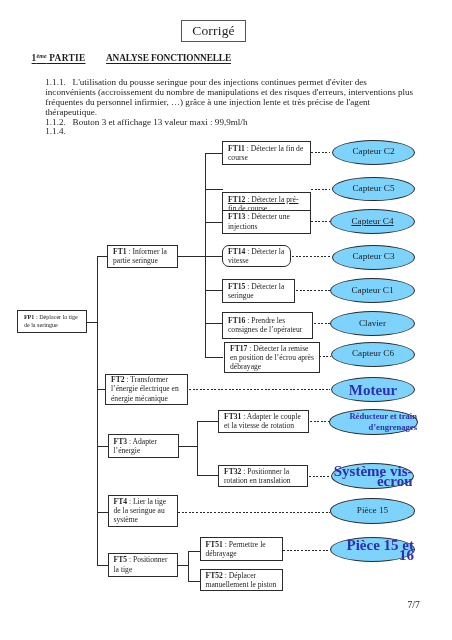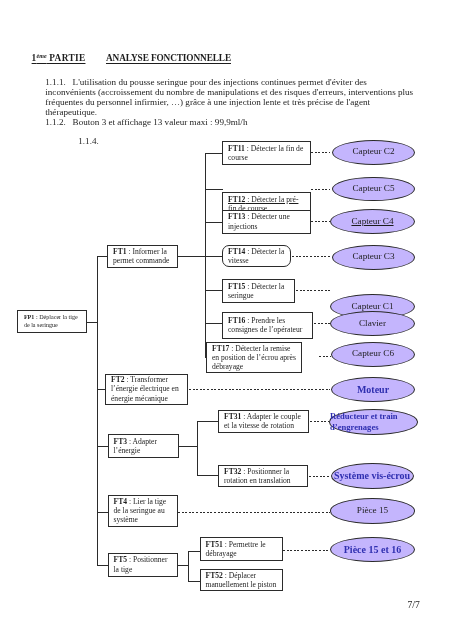--- a/index.html
+++ b/index.html
@@ -26,70 +26,73 @@
   #section-head u{text-decoration:underline;text-underline-offset:1.5px;}
   #section-head .gap{display:inline-block;width:20.5px;}
   #section-head .part1{letter-spacing:.35px;}
   #section-head .sect-title{letter-spacing:-0.12px;}
   #section-head .sup{font-size:6px;font-style:italic;vertical-align:3px;}
 
   .para{position:absolute;font-size:9.1px;line-height:10px;}
   #p1{left:45.3px;top:77px;width:370px;}
   #p2{left:45.3px;top:117px;width:370px;}
   #p3{left:45.3px;top:127px;width:370px;}
-  #p4{left:45.3px;top:136px;width:370px;margin-left:33px;}
+  #p4{left:45.3px;top:126px;width:370px;}
   .lbl{display:inline-block;width:27.3px;}
 
   
   .box{
     position:absolute;border:1px solid #2b2b2b;background:#fff;
     box-sizing:border-box;font-size:7.6px;line-height:9.2px;
     padding-left:5px;padding-right:3px;
     display:flex;flex-direction:column;justify-content:center;
   }
   .box b{font-weight:bold;}
   .ell{
-    position:absolute;border:1px solid #2b2b2b;background:#c4b5fd;
+    position:absolute;border:1px solid #2b2b2b;background:#7dd3fc;
     box-sizing:border-box;border-radius:50%;
     display:flex;align-items:center;justify-content:center;
-    text-align:left;font-size:9.2px;line-height:9.8px;
-  }
-  .ell.blue{color:#2f2fb0;font-weight:bold;font-size:10px;line-height:10px;}
+    text-align:right;font-size:9.2px;line-height:9.8px;
+  }
+  .ell.blue{color:#2f2fb0;font-weight:bold;font-size:15px;line-height:10px;}
   .ln{position:absolute;background:#2b2b2b;}
   .h{height:1px;}
   .v{width:1px;}
   .dash{position:absolute;height:1px;
         background:repeating-linear-gradient(to right,#2b2b2b 0 2px,rgba(0,0,0,0) 2px 3.6px);}
 
   #footer{position:absolute;left:407.5px;top:598.5px;font-size:9.6px;}
 </style>
 </head>
 <body>
 
 <div class="page">
 
+  <div id="title-box">
+    <span>Corrigé</span>
+  </div>
 
   <div id="section-head"><u><span class="part1">1</span><span class="sup">ème</span><span class="part1"> PARTIE</span><span class="gap"></span><span class="sect-title">ANALYSE FONCTIONNELLE</span></u></div>
 
   <div class="para" id="p1"><span class="lbl">1.1.1.</span><span>L'utilisation du pousse seringue pour des injections continues permet d'éviter des inconvénients (accroissement du nombre de manipulations et des risques d'erreurs, interventions plus fréquentes du personnel infirmier, …) grâce à une injection lente et très précise de l'agent thérapeutique.</span></div>
   <div class="para" id="p2"><span class="lbl">1.1.2.</span><span>Bouton 3 et affichage 13 valeur maxi : 99,9ml/h</span></div>
   <div class="para" id="p4"><span class="lbl">1.1.4.</span><span></span></div>
 
   <div id="diagram">
 
     <div class="ln h" style="left:87px;top:322px;width:11px;"></div>
     <div class="ln v" style="left:97px;top:255.5px;height:309.5px;"></div>
 
     <div class="box" id="fp1" style="left:17.4px;top:310.4px;width:70px;height:23px;font-size:6.1px;line-height:7.6px;padding-left:5.5px;">
         <div><b>FP1</b><span> : Déplacer la tige de la seringue</span></div>
       </div>
 
     <div class="ln h" style="left:97px;top:255.5px;width:11px;"></div>
     <div class="box" id="ft1" style="left:107px;top:244.5px;width:71px;height:23px;">
-        <div><b>FT1</b><span> : Informer la permet commande</span></div>
+        <div><b>FT1</b><span> : Informer la partie seringue</span></div>
       </div>
 
     <div class="ln h" style="left:97px;top:389px;width:9px;"></div>
     <div class="box" id="ft2" style="left:105px;top:373.5px;width:83px;height:31px;">
         <div><b>FT2</b><span> : Transformer l’énergie électrique en énergie mécanique</span></div>
       </div>
 
     <div class="ln h" style="left:97px;top:446px;width:11px;"></div>
     <div class="box" id="ft3" style="left:107.5px;top:434px;width:71px;height:23.5px;">
         <div><b>FT3</b><span> : Adapter l’énergie</span></div>
@@ -126,21 +129,21 @@
       </div>
     <div class="box" id="ft14" style="left:222px;top:245px;width:69px;height:22px;border-radius:7px;">
         <div><b>FT14</b><span> : Détecter la vitesse</span></div>
       </div>
     <div class="box" id="ft15" style="left:222px;top:279px;width:73px;height:24px;">
         <div><b>FT15</b><span> : Détecter la seringue</span></div>
       </div>
     <div class="box" id="ft16" style="left:222px;top:311.5px;width:91px;height:27px;">
         <div><b>FT16</b><span> : Prendre les consignes de l’opérateur</span></div>
       </div>
-    <div class="box" id="ft17" style="left:206px;top:342px;width:96px;height:31px;">
+    <div class="box" id="ft17" style="left:224px;top:342px;width:96px;height:31px;">
         <div><b>FT17</b><span> : Détecter la remise en position de l’écrou après débrayage</span></div>
       </div>
 
     <div class="ln h" style="left:178px;top:446px;width:19px;"></div>
     <div class="ln v" style="left:196.5px;top:420.5px;height:55px;"></div>
     <div class="ln h" style="left:196.5px;top:420.5px;width:22px;"></div>
     <div class="ln h" style="left:196.5px;top:475px;width:22px;"></div>
     <div class="box" id="ft31" style="left:218px;top:410px;width:91px;height:22.5px;">
         <div><b>FT31</b><span> : Adapter le couple et la vitesse de rotation</span></div>
       </div>
@@ -177,21 +180,21 @@
       </div>
     <div class="ell" style="left:332px;top:176.5px;width:83px;height:24.5px;">
         <span>Capteur C5</span>
       </div>
     <div class="ell" style="left:330px;top:209px;width:85px;height:25px;text-decoration:underline;">
         <span>Capteur C4</span>
       </div>
     <div class="ell" style="left:332px;top:244.5px;width:83px;height:25px;">
         <span>Capteur C3</span>
       </div>
-    <div class="ell" style="left:330px;top:278px;width:85px;height:25px;margin-top:16px;">
+    <div class="ell" style="left:330px;top:278px;width:85px;height:25px;">
         <span>Capteur C1</span>
       </div>
     <div class="ell" style="left:330px;top:311px;width:85px;height:25px;">
         <span>Clavier</span>
       </div>
     <div class="ell" style="left:331px;top:341.5px;width:84px;height:25px;">
         <span>Capteur C6</span>
       </div>
     <div class="ell blue" style="left:331px;top:377px;width:84px;height:25px;">
         <span>Moteur</span>

